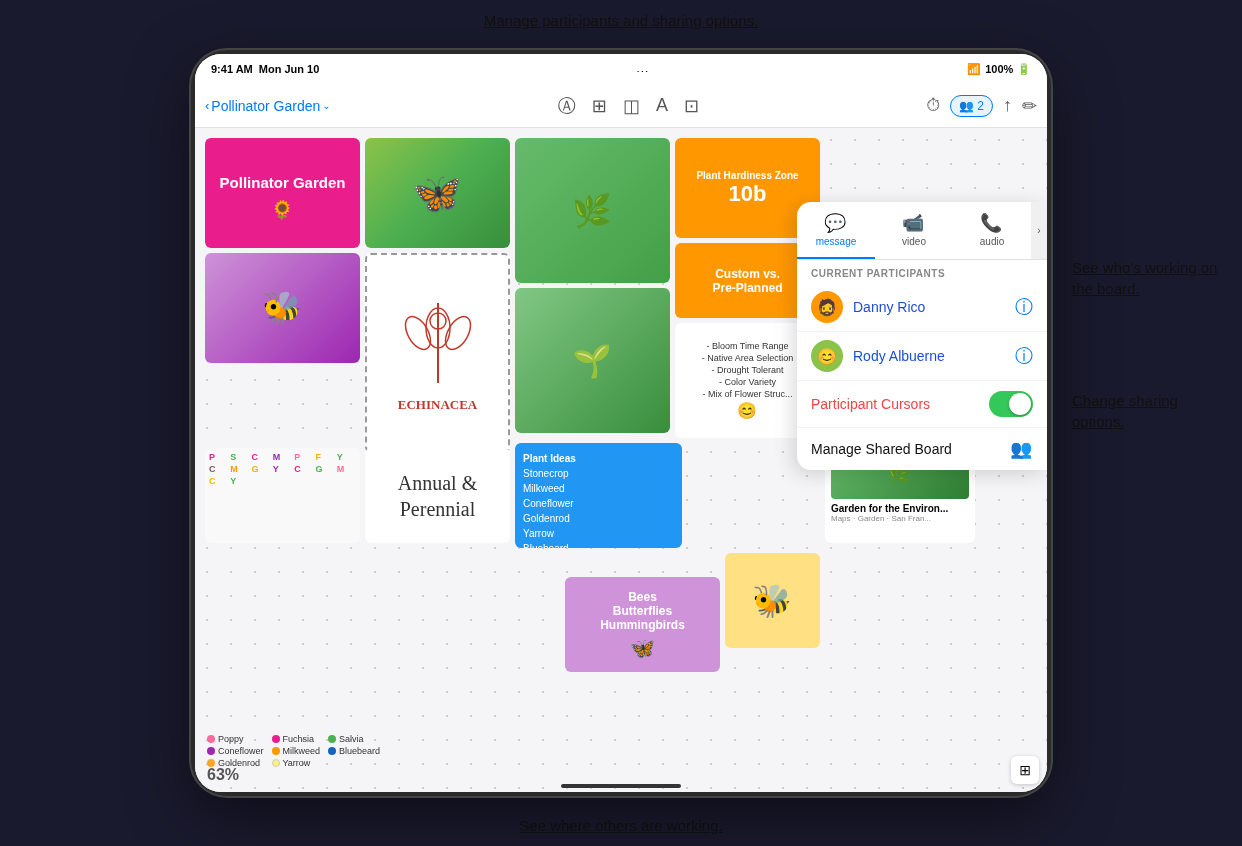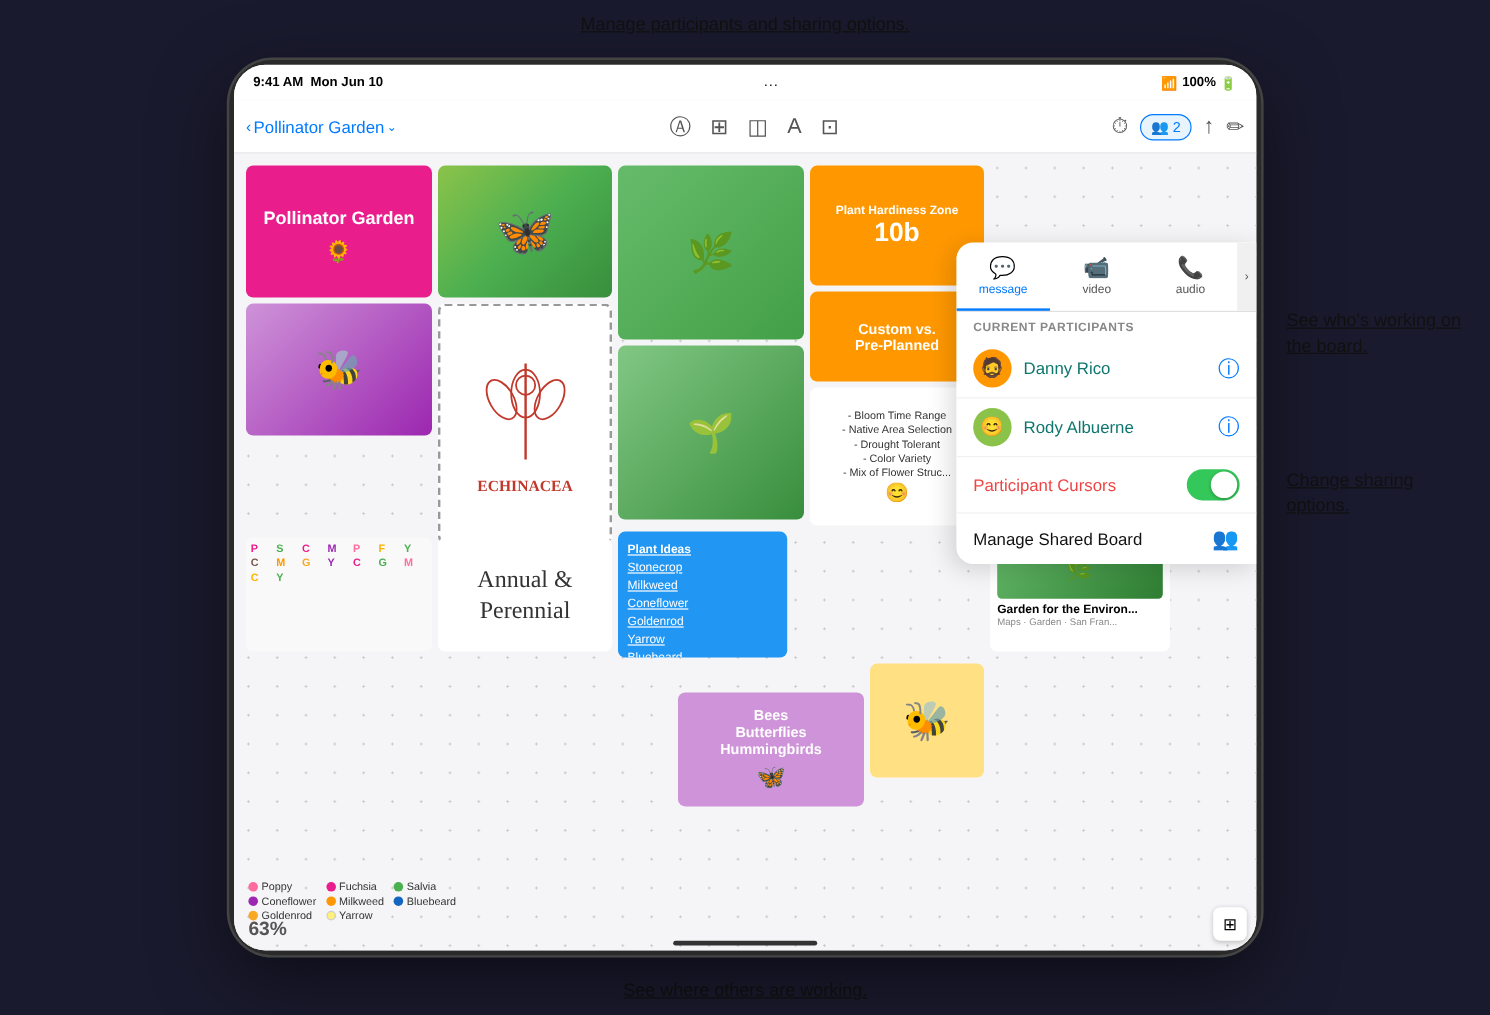--- a/index.html
+++ b/index.html
@@ -325,21 +325,21 @@
       border-radius: 50%;
       display: flex;
       align-items: center;
       justify-content: center;
       font-size: 16px;
       flex-shrink: 0;
     }
     .participant-name {
       flex: 1;
       font-size: 14px;
-      color: #0f766e;
+      color: #1d4ed8;
       font-weight: 500;
     }
     .participant-info-icon {
       color: #007AFF;
       font-size: 18px;
       cursor: pointer;
     }
     .option-row {
       display: flex;
       align-items: center;
@@ -577,21 +577,21 @@
                 <span style="color:#FF6B9D">M</span>
                 <span style="color:#FFB300">C</span>
                 <span style="color:#4CAF50">Y</span>
             </div>
           </div>
 
           <div class="tile tile-handwriting" style="top:320px; left:170px; width:145px; height:95px; font-size:20px; font-family: 'Comic Sans MS', cursive; line-height:1.3;">
             <span style="text-align:center;">Annual &amp;<br>Perennial</span>
           </div>
 
-          <div class="tile tile-blue" style="top:315px; left:320px; width:141px; height:105px; padding:8px; font-size:10px; line-height:1.5;text-decoration:underline;">
+          <div class="tile tile-blue" style="top:315px; left:320px; width:167px; height:105px; padding:8px; font-size:10px; line-height:1.5;">
             <span style="font-weight:700;">Plant Ideas</span><br>
             <span>Stonecrop<br>Milkweed<br>Coneflower<br>Goldenrod<br>Yarrow<br>Bluebeard<br>Salvia</span>
           </div>
 
           <div class="tile tile-map" style="top:170px; left:630px; width:150px; height:140px; overflow:hidden; position:absolute;">
             <div style="width:100%; height:100%; background: linear-gradient(135deg, #b5d8a0 0%, #8BC34A 50%, #558B2F 100%); display:flex; align-items:center; justify-content:center;">
               <span style="font-size:12px; color:white; text-align:center; font-weight:600;">🗺️<br>Garden for the<br>Environment</span>
             </div>
           </div>
 

